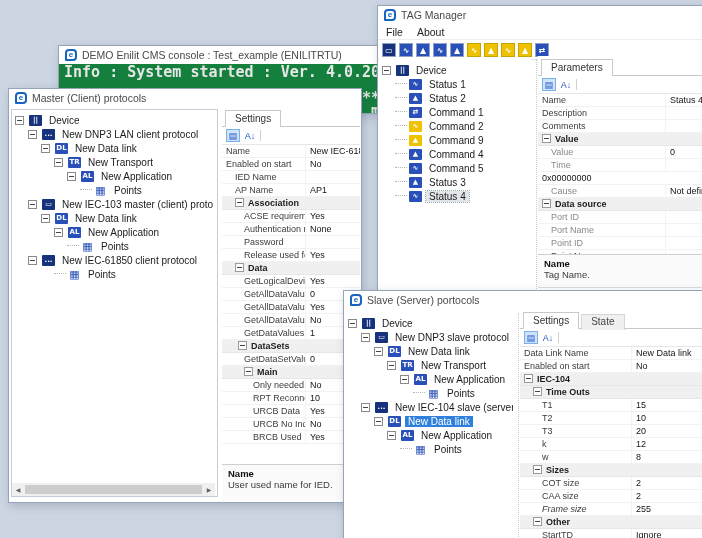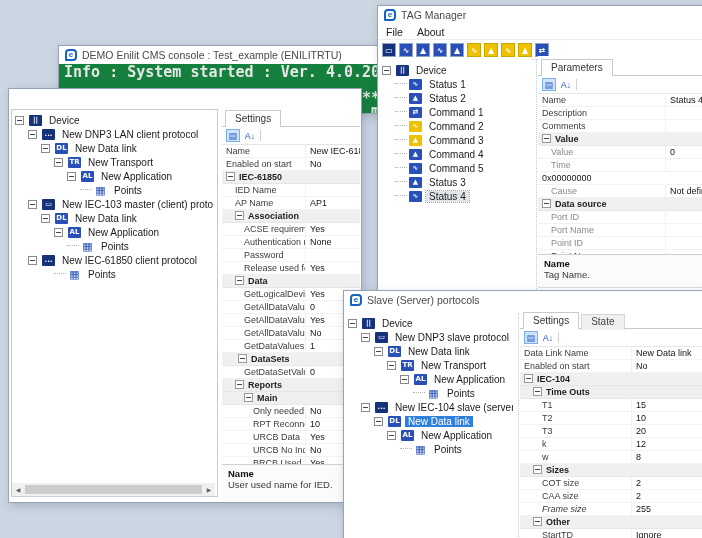--- a/index.html
+++ b/index.html
@@ -119,21 +119,21 @@
           <span class="tlabel">Command 1</span>
         </div>
         <div class="tree-row" style="padding-left: 16px;">
           <span class="exp-sp"></span>
           <span class="ticon" style="background: rgb(238, 194, 0);">∿</span>
           <span class="tlabel">Command 2</span>
         </div>
         <div class="tree-row" style="padding-left: 16px;">
           <span class="exp-sp"></span>
           <span class="ticon" style="background: rgb(238, 194, 0);">▲</span>
-          <span class="tlabel">Command 3</span>
+          <span class="tlabel">Command 9</span>
         </div>
         <div class="tree-row" style="padding-left: 16px;">
           <span class="exp-sp"></span>
           <span class="ticon" style="background: rgb(41, 80, 184);">▲</span>
           <span class="tlabel">Command 4</span>
         </div>
         <div class="tree-row" style="padding-left: 16px;">
           <span class="exp-sp"></span>
           <span class="ticon" style="background: rgb(41, 80, 184);">∿</span>
           <span class="tlabel">Command 5</span>
@@ -212,20 +212,24 @@
         </div>
       <div class="pg-desc" style="height:26px;">
         <div class="dt">Name</div>
         <div class="dd">Tag Name.</div>
       </div>
       <div class="partial-row">Command logic on change</div>
     </div>
   </div>
 
   <div class="window" style="left:8px;top:88px;width:354px;height:415px;z-index:3;">
+    <div class="titlebar">
+      <span class="elogo"></span>
+      <span>Master (Client) protocols</span>
+    </div>
     <div class="tree" id="master-tree" style="left:2px;top:20px;width:205px;bottom:5px;border:1px solid #c4ccd8;padding-top:3px;">
         <div class="tree-row" style="padding-left: 3px;">
           <span class="exp"></span>
           <span class="ticon" style="background: rgb(22, 50, 124);">||</span>
           <span class="tlabel">Device</span>
         </div>
         <div class="tree-row" style="padding-left: 16px;">
           <span class="exp"></span>
           <span class="ticon" style="background: rgb(22, 50, 124);">...</span>
           <span class="tlabel">New DNP3 LAN client protocol</span>
@@ -297,23 +301,20 @@
       </div>
       <div class="pg-grid" id="master-grid">
           <div class="pg-row">
             <span class="pg-label" style="padding-left: 4px; width: 84px; flex: 0 0 84px;">Name</span>
             <span class="pg-value">New IEC-61850</span>
           </div>
           <div class="pg-row">
             <span class="pg-label" style="padding-left: 4px; width: 84px; flex: 0 0 84px;">Enabled on start</span>
             <span class="pg-value">No</span>
           </div>
-          <div class="pg-row pg-group">
-            <span class="pg-label" style="padding-left: 4px;"><span class="gx"></span>IEC-61850</span>
-          </div>
           <div class="pg-row">
             <span class="pg-label" style="padding-left: 13px; width: 84px; flex: 0 0 84px;">IED Name</span>
             <span class="pg-value"></span>
           </div>
           <div class="pg-row">
             <span class="pg-label" style="padding-left: 13px; width: 84px; flex: 0 0 84px;">AP Name</span>
             <span class="pg-value">AP1</span>
           </div>
           <div class="pg-row pg-group">
             <span class="pg-label" style="padding-left: 13px;"><span class="gx"></span>Association</span>
@@ -356,23 +357,20 @@
           <div class="pg-row">
             <span class="pg-label" style="padding-left: 22px; width: 84px; flex: 0 0 84px;">GetDataValues Period</span>
             <span class="pg-value">1</span>
           </div>
           <div class="pg-row pg-group">
             <span class="pg-label" style="padding-left: 16px;"><span class="gx"></span>DataSets</span>
           </div>
           <div class="pg-row">
             <span class="pg-label" style="padding-left: 22px; width: 84px; flex: 0 0 84px;">GetDataSetValues Period</span>
             <span class="pg-value">0</span>
-          </div>
-          <div class="pg-row pg-group">
-            <span class="pg-label" style="padding-left: 13px;"><span class="gx"></span>Reports</span>
           </div>
           <div class="pg-row pg-group">
             <span class="pg-label" style="padding-left: 22px;"><span class="gx"></span>Main</span>
           </div>
           <div class="pg-row">
             <span class="pg-label" style="padding-left: 31px; width: 84px; flex: 0 0 84px;">Only needed data</span>
             <span class="pg-value">No</span>
           </div>
           <div class="pg-row">
             <span class="pg-label" style="padding-left: 31px; width: 84px; flex: 0 0 84px;">RPT Reconnect</span>

